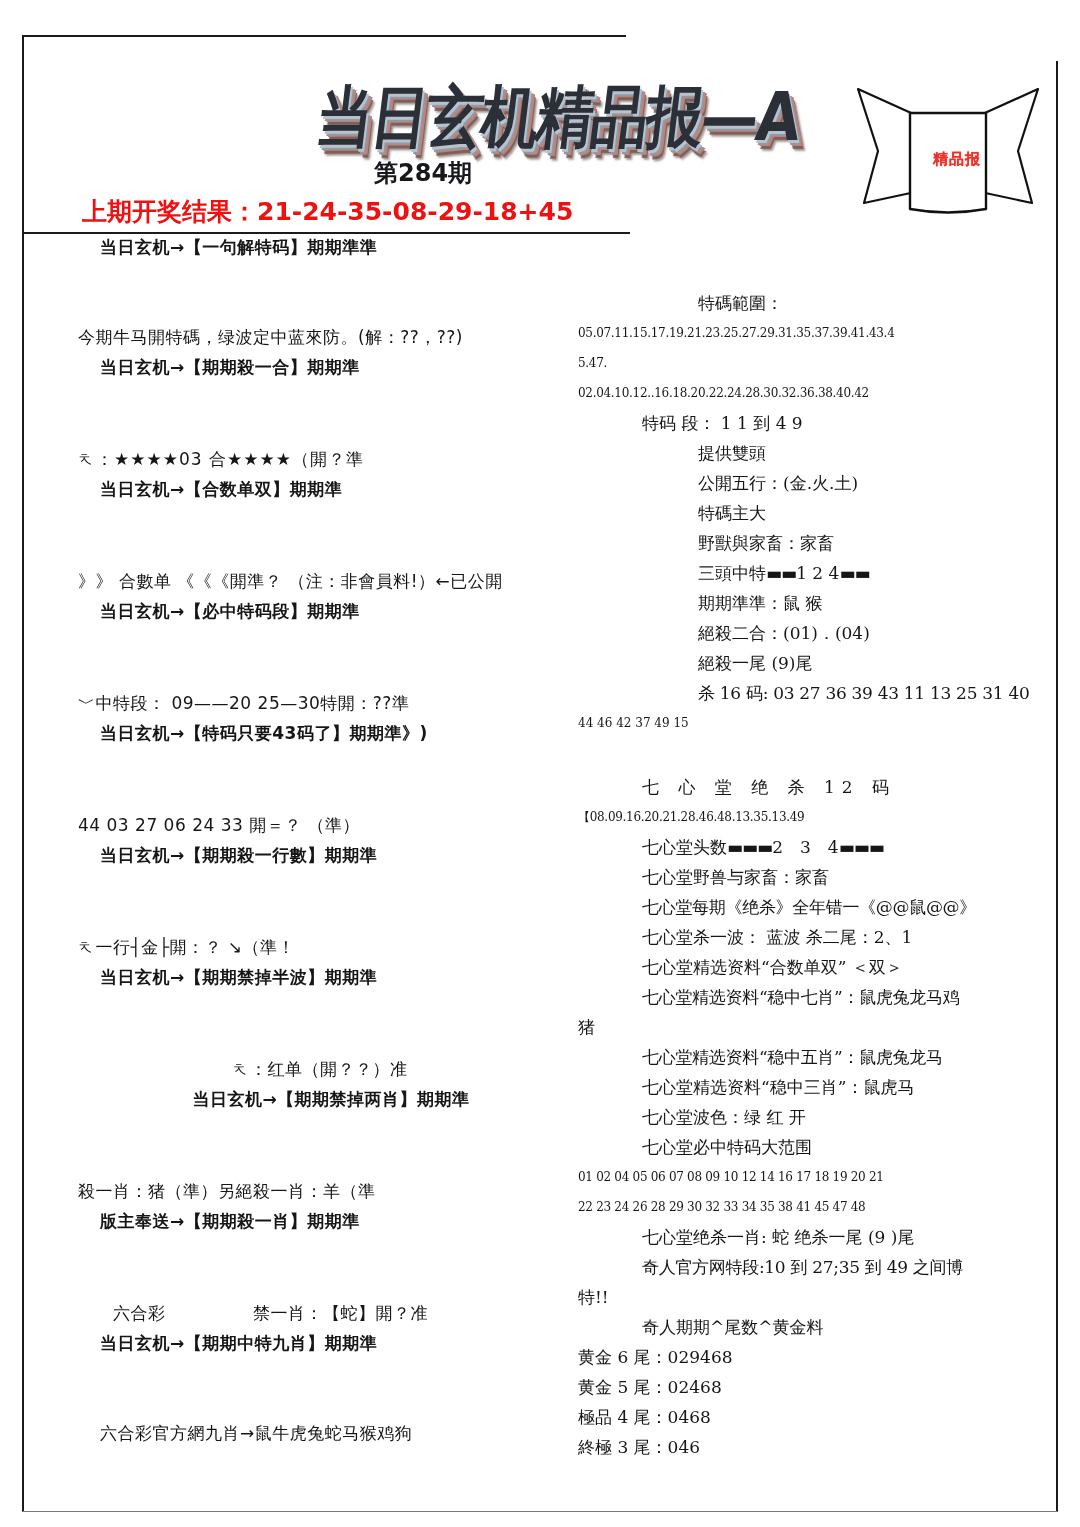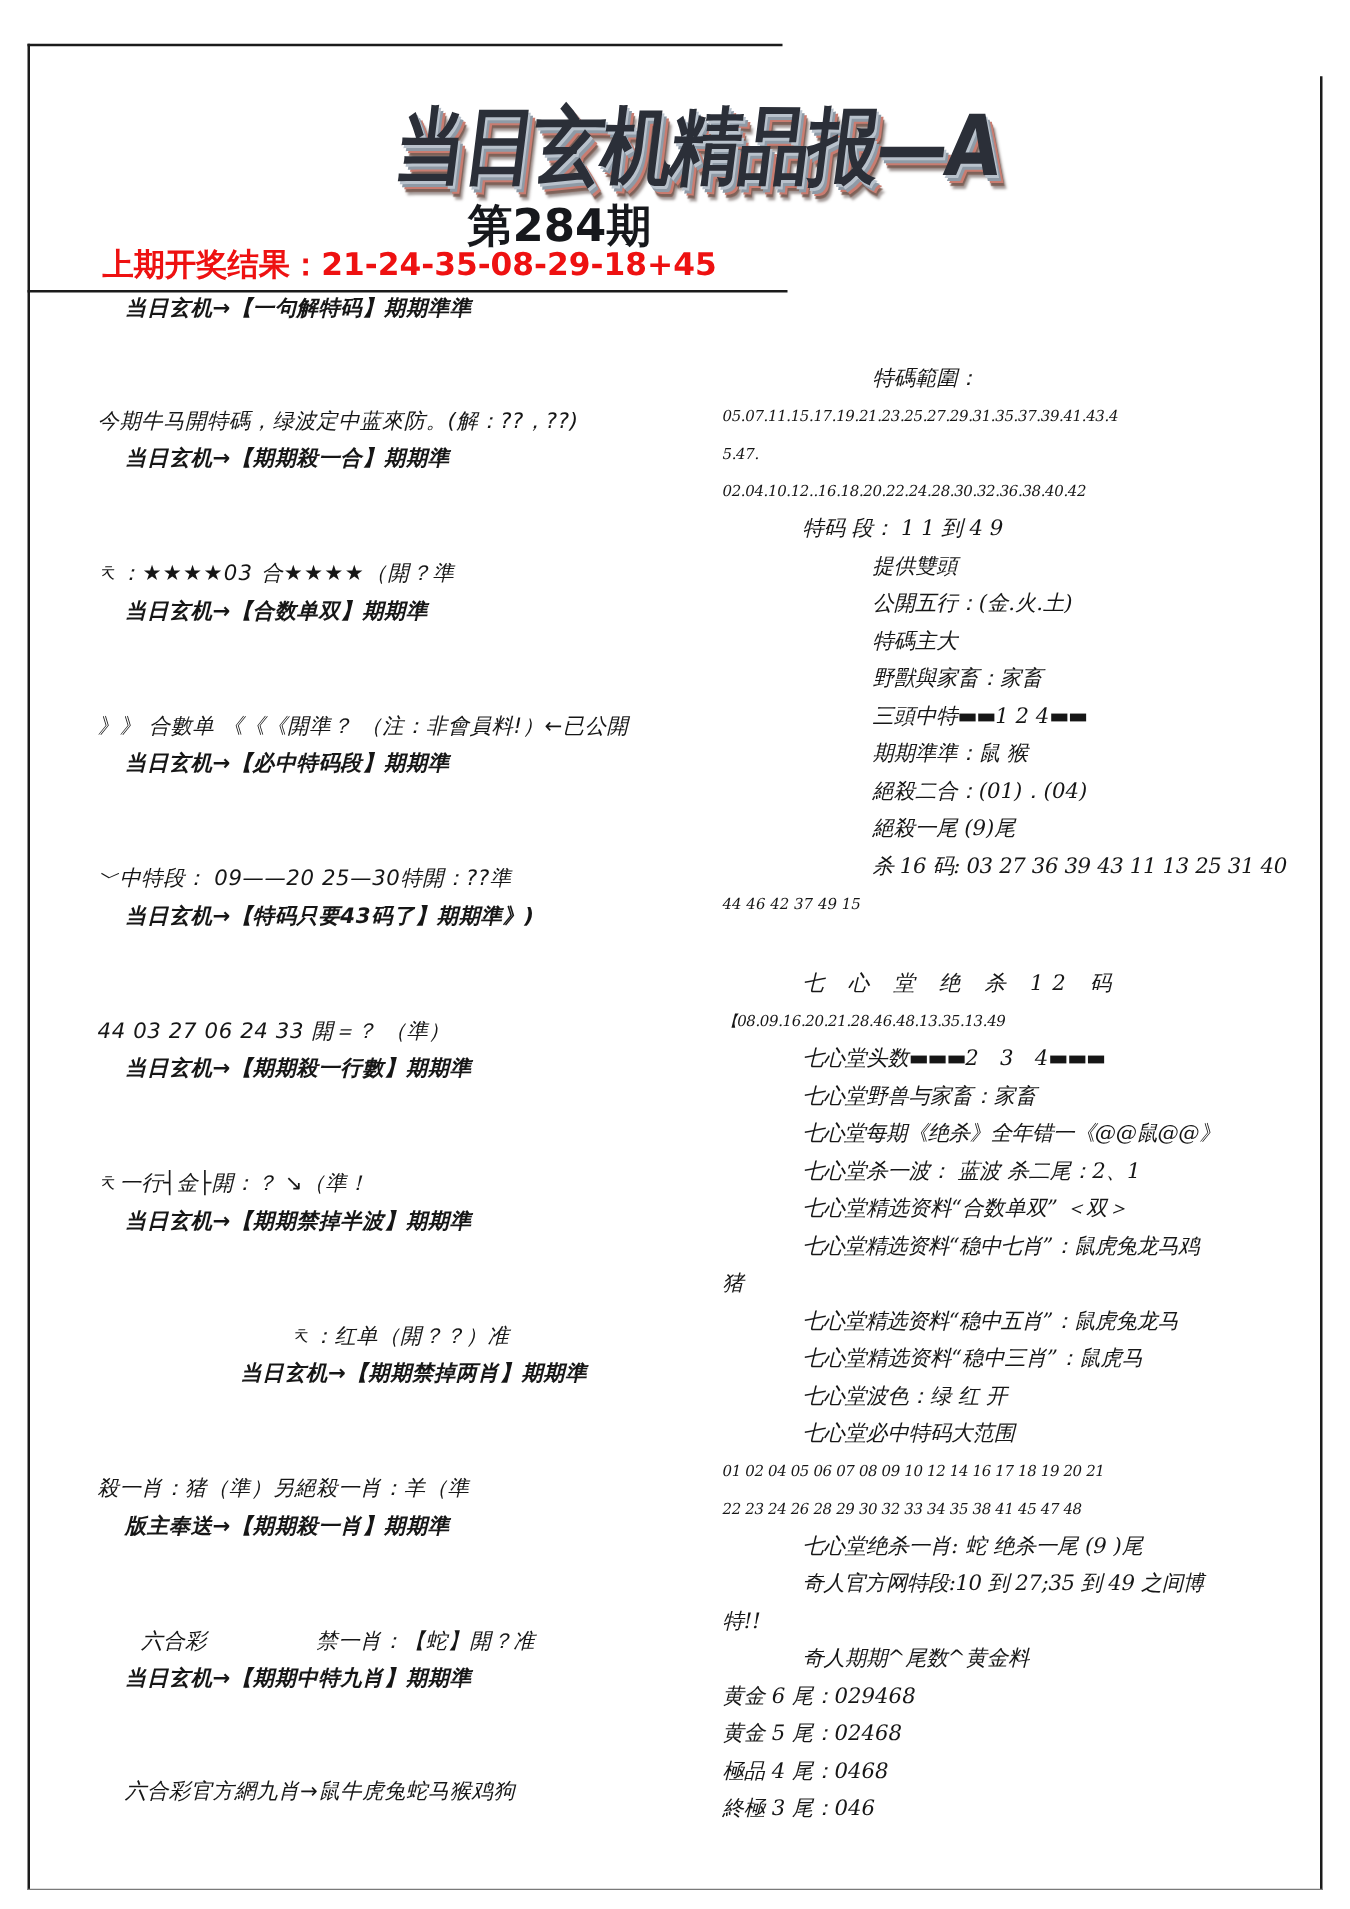--- a/index.html
+++ b/index.html
@@ -43,21 +43,21 @@
        2px 2px 0 #b9c2cc,
        4px 4px 0 #8e9aa6,
        6px 5px 0 #c97c70,
        7px 7px 1px #7d6158,
        9px 9px 2px rgba(60,40,35,.45);
   }
   .issue-no{
     position:absolute;
     left:352px; top:122px;
     font-family:"DejaVu Sans","Liberation Sans",sans-serif;
-    font-size:36px;
+    font-size:24px;
     font-weight:600;
     color:#16181c;
     letter-spacing:0px;
   }
   .last-draw{
     position:absolute;
     left:60px; top:160px;
     font-family:"DejaVu Sans","Liberation Sans",sans-serif;
     font-size:25px;
     font-weight:bold;
@@ -71,21 +71,21 @@
   .ribbon-label{
     position:absolute;left:85px;top:67px;
     font-family:"DejaVu Sans","Liberation Sans",sans-serif;
     font-size:15px;font-weight:bold;color:#e8342a;
     letter-spacing:1px;
     text-shadow:0 0 1px #e8342a;
   }
 
   
   #columns{position:absolute;left:0;top:197px;width:1036px;height:1280px;}
-  .col{position:absolute;top:0;font-style:italic;}
+  .col{position:absolute;top:0;}
   .col-left{left:0;width:540px;}
   .col-right{left:556px;width:470px;}
 
   .blk{margin:0 0 30px 0;}
   .line{
     font-family:"DejaVu Sans","Liberation Sans",sans-serif;
     font-size:17px;
     line-height:30px;
     white-space:nowrap;
     color:#161616;
@@ -127,20 +127,30 @@
   <div class="rule-head"></div>
 
   <div id="masthead">
 
     <div class="logo-title">当日玄机精品报—A</div>
 
     <div class="issue-no">第284期</div>
 
     <div class="last-draw">上期开奖结果：21-24-35-08-29-18+45</div>
 
+    <div class="ribbon">
+      <svg width="200" height="135" viewBox="0 0 200 135">
+        <path d="M10 6 L72 34 L72 108 L16 120 L30 68 Z" fill="#ffffff" stroke="#111111" stroke-width="2.2" stroke-linejoin="round"></path>
+        <path d="M190 6 L128 34 L128 108 L184 120 L170 68 Z" fill="#ffffff" stroke="#111111" stroke-width="2.2" stroke-linejoin="round"></path>
+        <path d="M72 34 L92 44 L72 44 Z" fill="#dfdfdf" stroke="#111111" stroke-width="1.6"></path>
+        <path d="M128 34 L108 44 L128 44 Z" fill="#dfdfdf" stroke="#111111" stroke-width="1.6"></path>
+        <path d="M62 30 L138 30 L138 126 Q100 133 62 126 Z" fill="#ffffff" stroke="#111111" stroke-width="2.4" stroke-linejoin="round"></path>
+      </svg>
+      <div class="ribbon-label">精品报</div>
+    </div>
   </div>
 
   <div id="columns">
 
     <div class="col col-left">
 
       <div class="blk">
         <div class="line lead"></div>
         <div class="line sub">当日玄机→【一句解特码】期期準準</div>
       </div>

